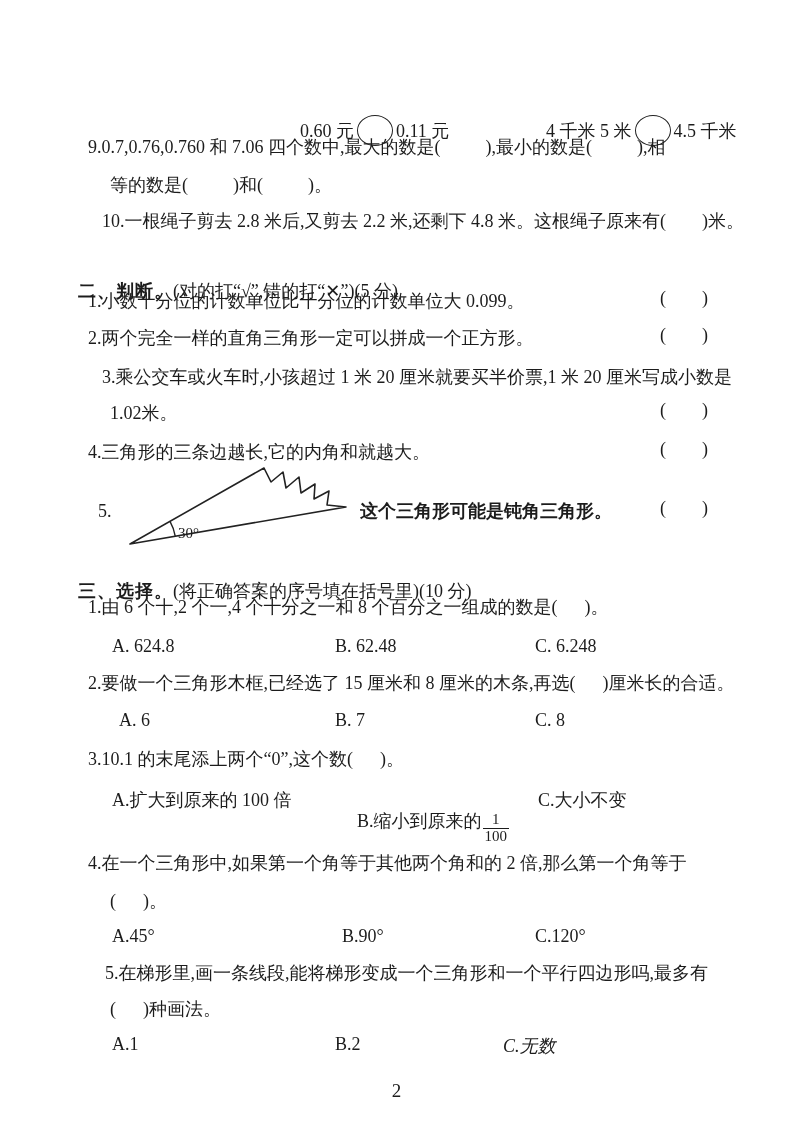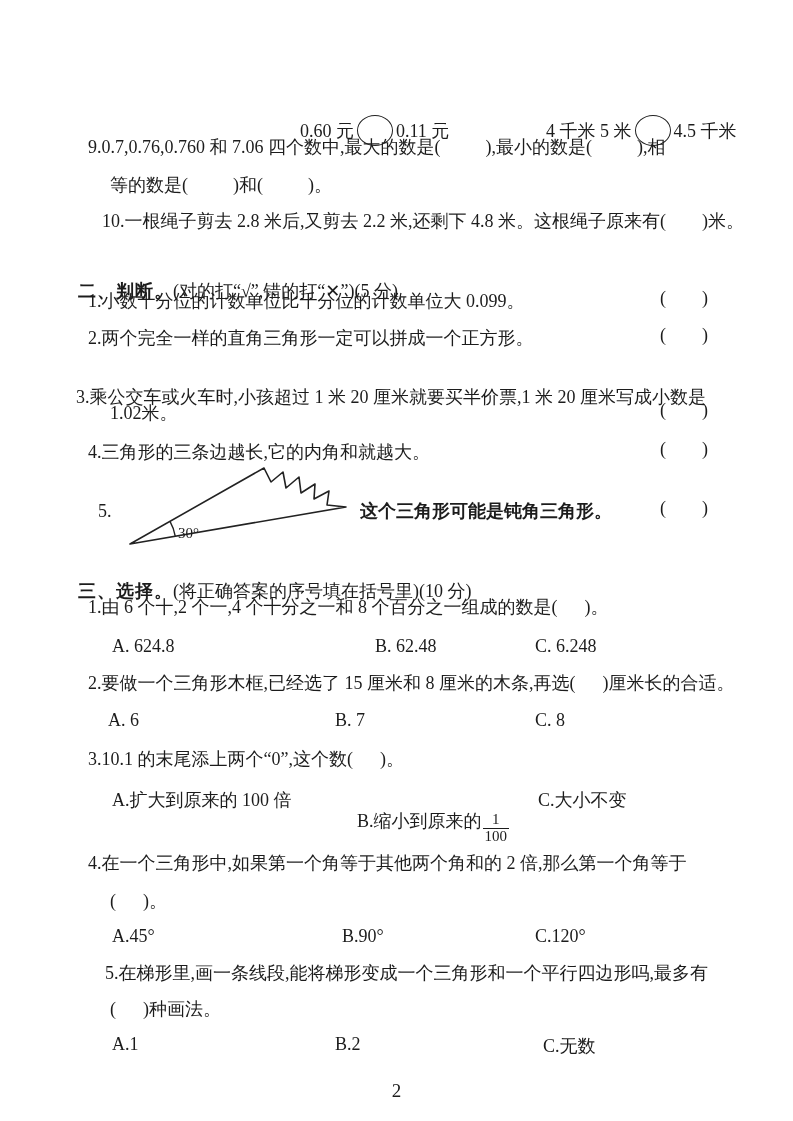--- a/index.html
+++ b/index.html
@@ -49,21 +49,21 @@
 
   <div>
     <div class="line" style="top:288px; left:88px;">1.小数十分位的计数单位比千分位的计数单位大 0.099。</div>
     <div class="bracket" style="top:288px;">(        )</div>
   </div>
   <div>
     <div class="line" style="top:325px; left:88px;">2.两个完全一样的直角三角形一定可以拼成一个正方形。</div>
     <div class="bracket" style="top:325px;">(        )</div>
   </div>
   <div>
-    <div class="line" style="top:364px; left:76px;margin-top:20px;">3.乘公交车或火车时,小孩超过 1 米 20 厘米就要买半价票,1 米 20 厘米写成小数是</div>
+    <div class="line" style="top:364px; left:102px;">3.乘公交车或火车时,小孩超过 1 米 20 厘米就要买半价票,1 米 20 厘米写成小数是</div>
     <div class="line" style="top:400px; left:110px;">1.02米。</div>
     <div class="bracket" style="top:400px;">(        )</div>
   </div>
   <div>
     <div class="line" style="top:439px; left:88px;">4.三角形的三条边越长,它的内角和就越大。</div>
     <div class="bracket" style="top:439px;">(        )</div>
   </div>
   <div>
     <div class="line" style="top:498px; left:98px;">5.</div>
     <svg style="position:absolute; top:466px; left:122px;" width="235" height="84" viewBox="0 0 235 84">
@@ -75,27 +75,27 @@
     <div class="bracket" style="top:498px;">(        )</div>
   </div>
 
   <div class="line hdr" style="top:552px; left:60px;">
     <span class="bold">三、选择。</span><span>(将正确答案的序号填在括号里)(10 分)</span>
   </div>
 
   <div class="line" style="top:594px; left:88px;">1.由 6 个十,2 个一,4 个十分之一和 8 个百分之一组成的数是(      )。</div>
   <div>
     <span class="opt" style="top:636px; left:112px;">A. 624.8</span>
-    <span class="opt" style="top:636px; left:335px;margin-left:40px;">B. 62.48</span>
+    <span class="opt" style="top:636px; left:335px;">B. 62.48</span>
     <span class="opt" style="top:636px; left:535px;">C. 6.248</span>
   </div>
 
   <div class="line" style="top:670px; left:88px;">2.要做一个三角形木框,已经选了 15 厘米和 8 厘米的木条,再选(      )厘米长的合适。</div>
   <div>
-    <span class="opt" style="top:710px; left:108px;text-align:right;">A. 6</span>
+    <span class="opt" style="top:710px; left:119px;text-align:right;">A. 6</span>
     <span class="opt" style="top:710px; left:335px;">B. 7</span>
     <span class="opt" style="top:710px; left:535px;">C. 8</span>
   </div>
 
   <div class="line" style="top:746px; left:88px;text-align:center;">3.10.1 的末尾添上两个“0”,这个数(      )。</div>
   <div>
     <span class="opt" style="top:788px; left:112px;">A.扩大到原来的 100 倍</span>
     <span class="opt" style="top:788px; left:330px;">
       <span>B.缩小到原来的</span><span class="frac"><span class="num">1</span><span class="den">100</span></span>
     </span>
@@ -108,18 +108,18 @@
     <span class="opt" style="top:926px; left:112px;">A.45°</span>
     <span class="opt" style="top:926px; left:335px;margin-left:7px;">B.90°</span>
     <span class="opt" style="top:926px; left:535px;">C.120°</span>
   </div>
 
   <div class="line" style="top:960px; left:85px;margin-left:20px;">5.在梯形里,画一条线段,能将梯形变成一个三角形和一个平行四边形吗,最多有</div>
   <div class="line" style="top:996px; left:110px;">(      )种画法。</div>
   <div>
     <span class="opt" style="top:1034px; left:112px;">A.1</span>
     <span class="opt" style="top:1034px; left:335px;">B.2</span>
-    <span class="opt" style="top:1034px; left:543px;">C.无数</span>
+    <span class="opt" style="top:1034px; left:503px;font-style:italic;">C.无数</span>
   </div>
 
   <div class="pagenum" style="top:1080px;">2</div>
 
 </div>
 
 </body></html>

